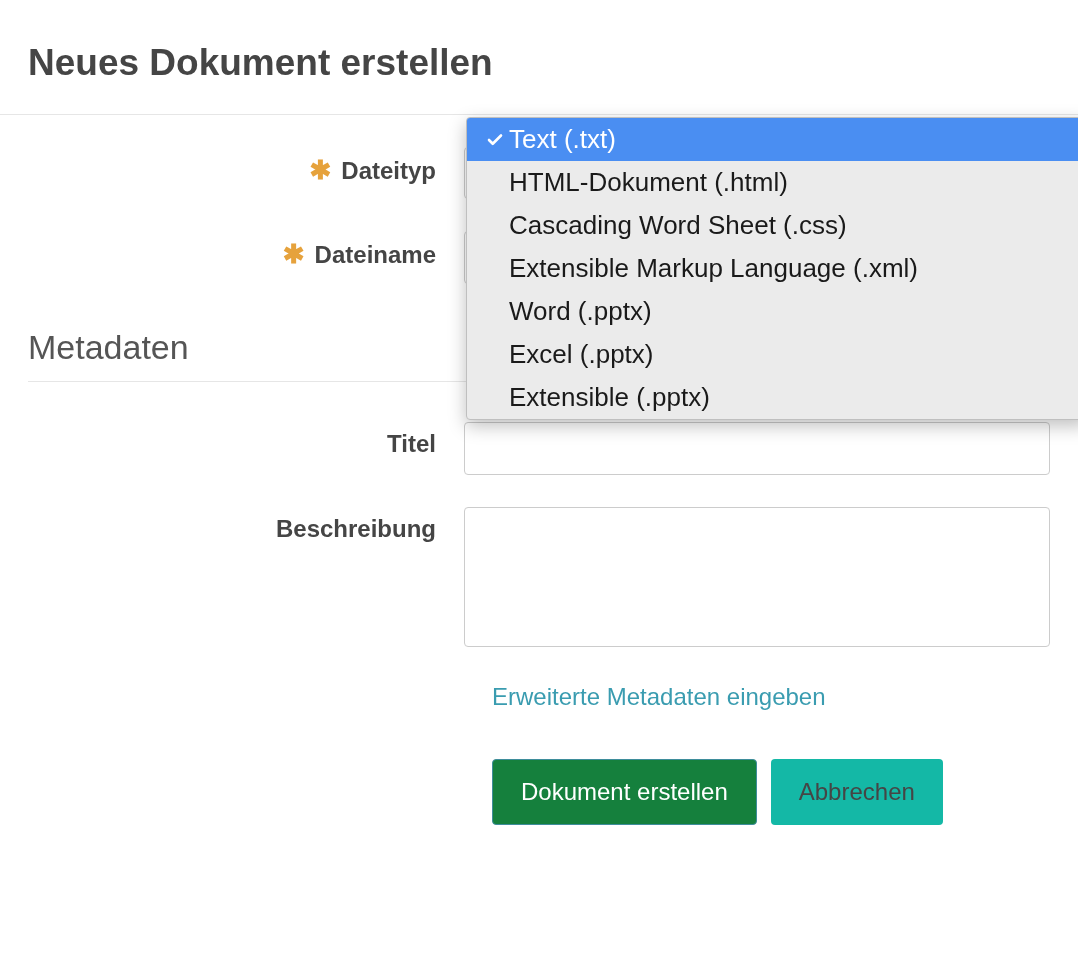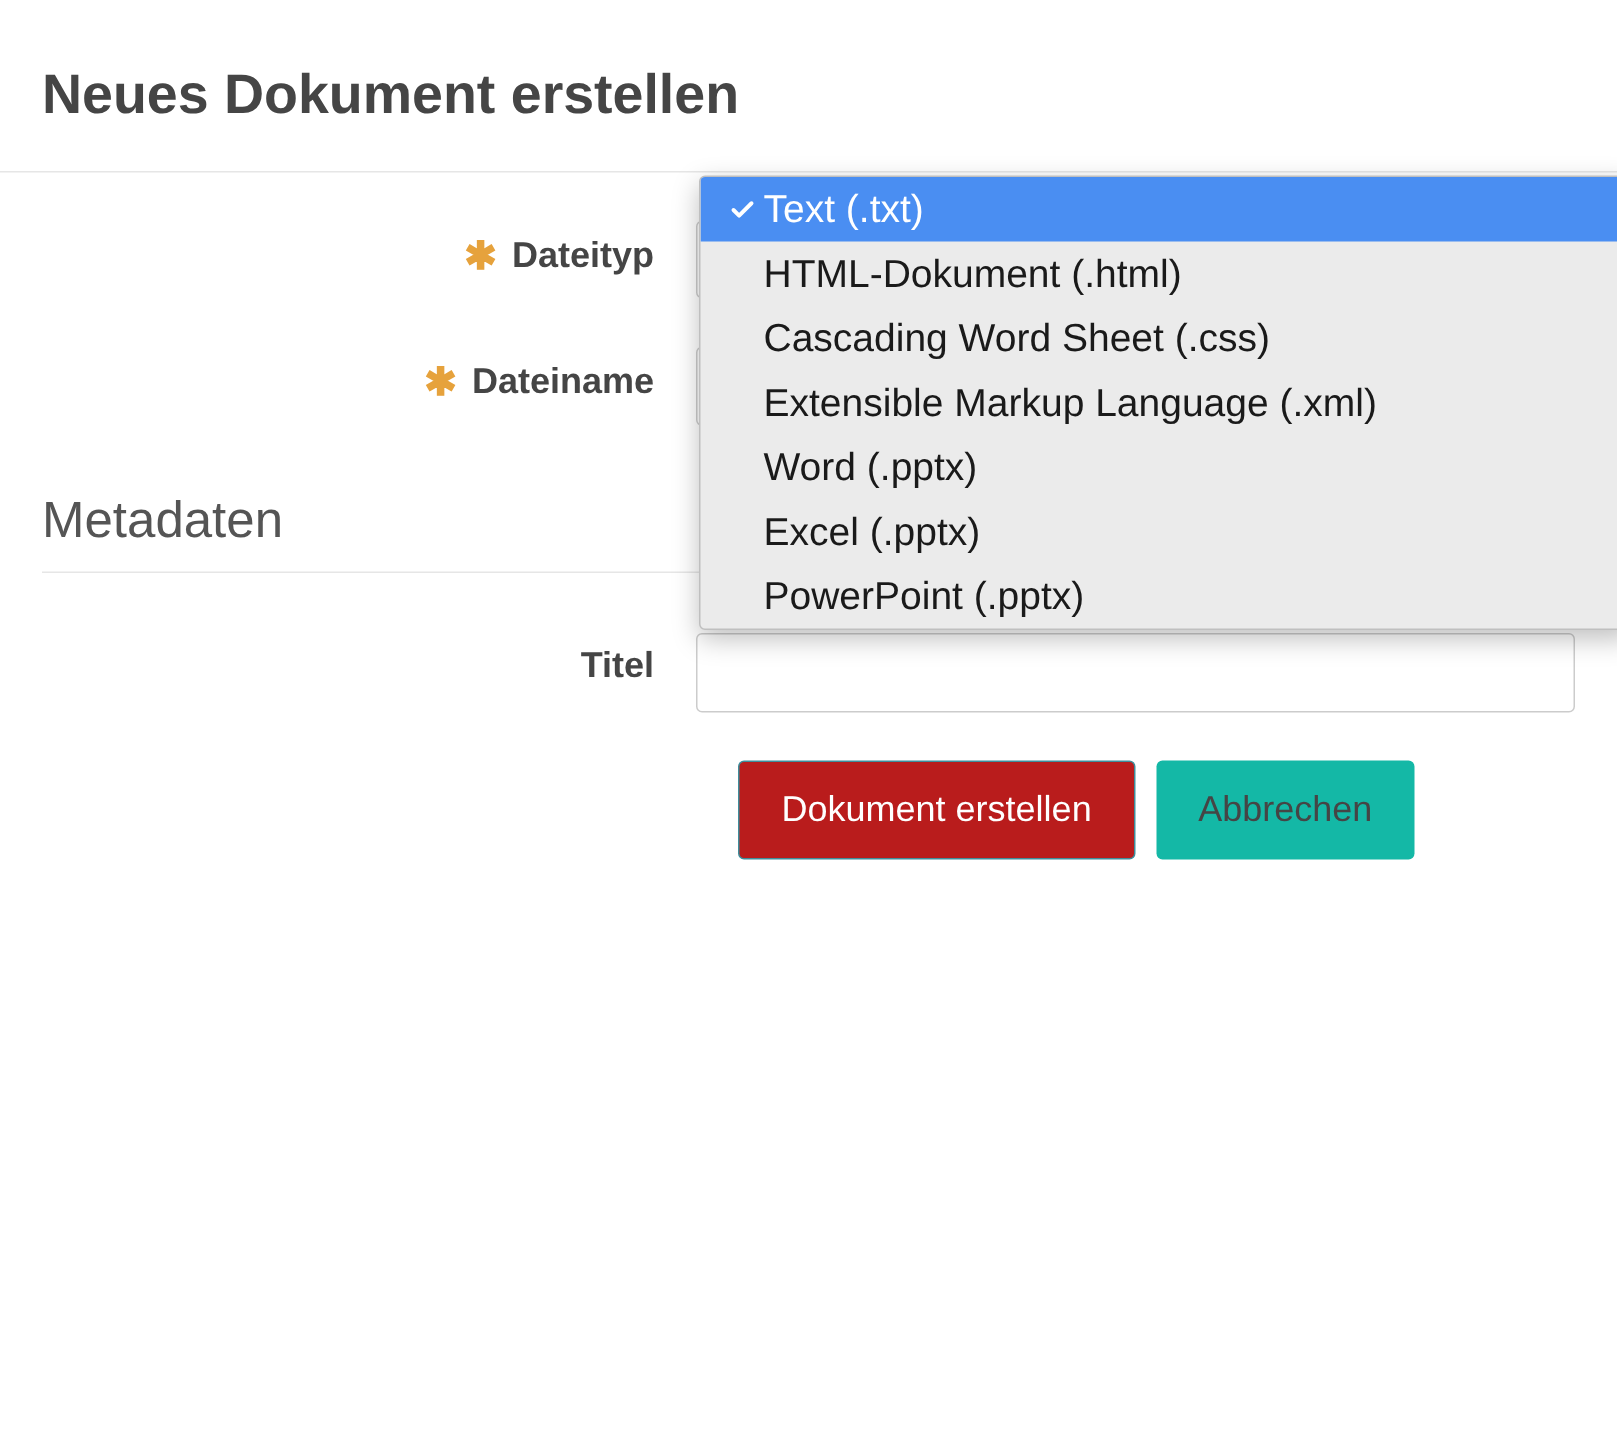--- a/index.html
+++ b/index.html
@@ -100,21 +100,21 @@
     }
     .btn {
       font-size: 24px;
       padding: 18px 28px;
       border-radius: 4px;
       border: none;
       cursor: pointer;
       font-family: inherit;
     }
     .btn-primary {
-      background: #b91c1c;
+      background: #15803d;
       color: #fff;
       border: 1px solid #3e8d9b;
     }
     .btn-default {
       background: #14b8a6;
       color: #454545;
     }
 
     
     .dropdown-overlay {
@@ -189,21 +189,32 @@
 
     <div class="form-row">
       <div class="form-label-col">
         <span class="form-label">Titel</span>
       </div>
       <div class="form-control-col">
         <input type="text" class="text-input" value="" style="">
       </div>
     </div>
 
-
+    <div class="form-row">
+      <div class="form-label-col">
+        <span class="form-label">Beschreibung</span>
+      </div>
+      <div class="form-control-col">
+        <textarea class="textarea-input" style=""></textarea>
+      </div>
+    </div>
+
+    <div class="link-row">
+      <a class="link">Erweiterte Metadaten eingeben</a>
+    </div>
 
     <div class="button-row">
       <button class="btn btn-primary">Dokument erstellen</button>
       <button class="btn btn-default">Abbrechen</button>
     </div>
 
     <div class="dropdown-overlay">
       <div class="dropdown-option selected">
         <span class="check-slot">
           <svg class="check-icon-svg" viewBox="0 0 24 24" fill="none" stroke="currentColor" stroke-width="3.5" stroke-linecap="round" stroke-linejoin="round">
@@ -227,18 +238,18 @@
       <div class="dropdown-option">
         <span class="check-slot"></span>
         <span>Word (.pptx)</span>
       </div>
       <div class="dropdown-option">
         <span class="check-slot"></span>
         <span>Excel (.pptx)</span>
       </div>
       <div class="dropdown-option">
         <span class="check-slot"></span>
-        <span>PowerPoint (.pptx)</span>
+        <span>Extensible (.pptx)</span>
       </div>
     </div>
 
   </div>
 </div>
 
 </body></html>

